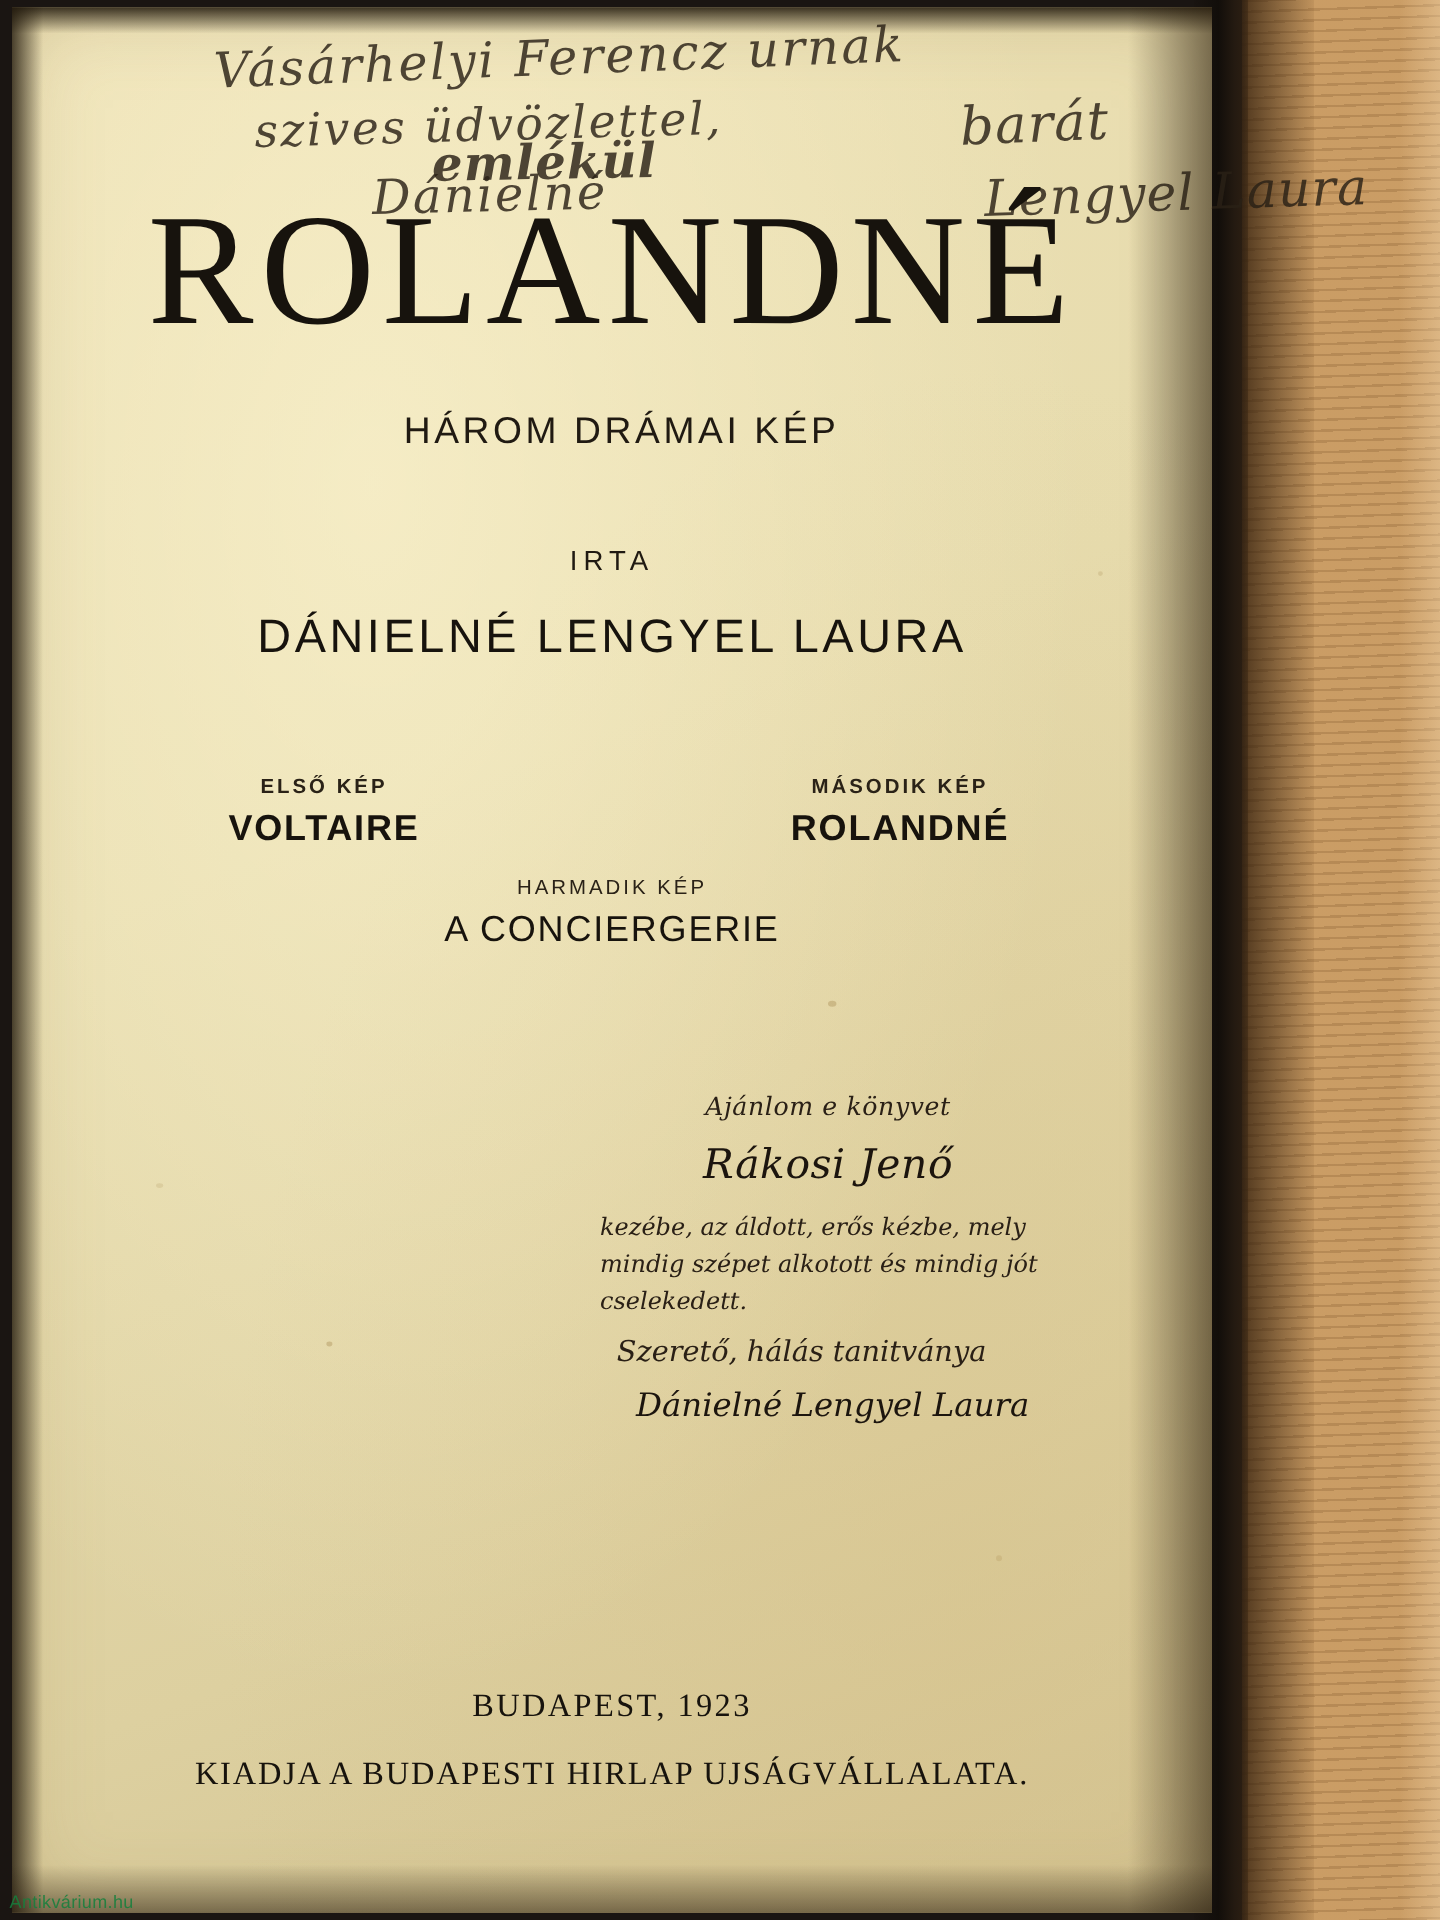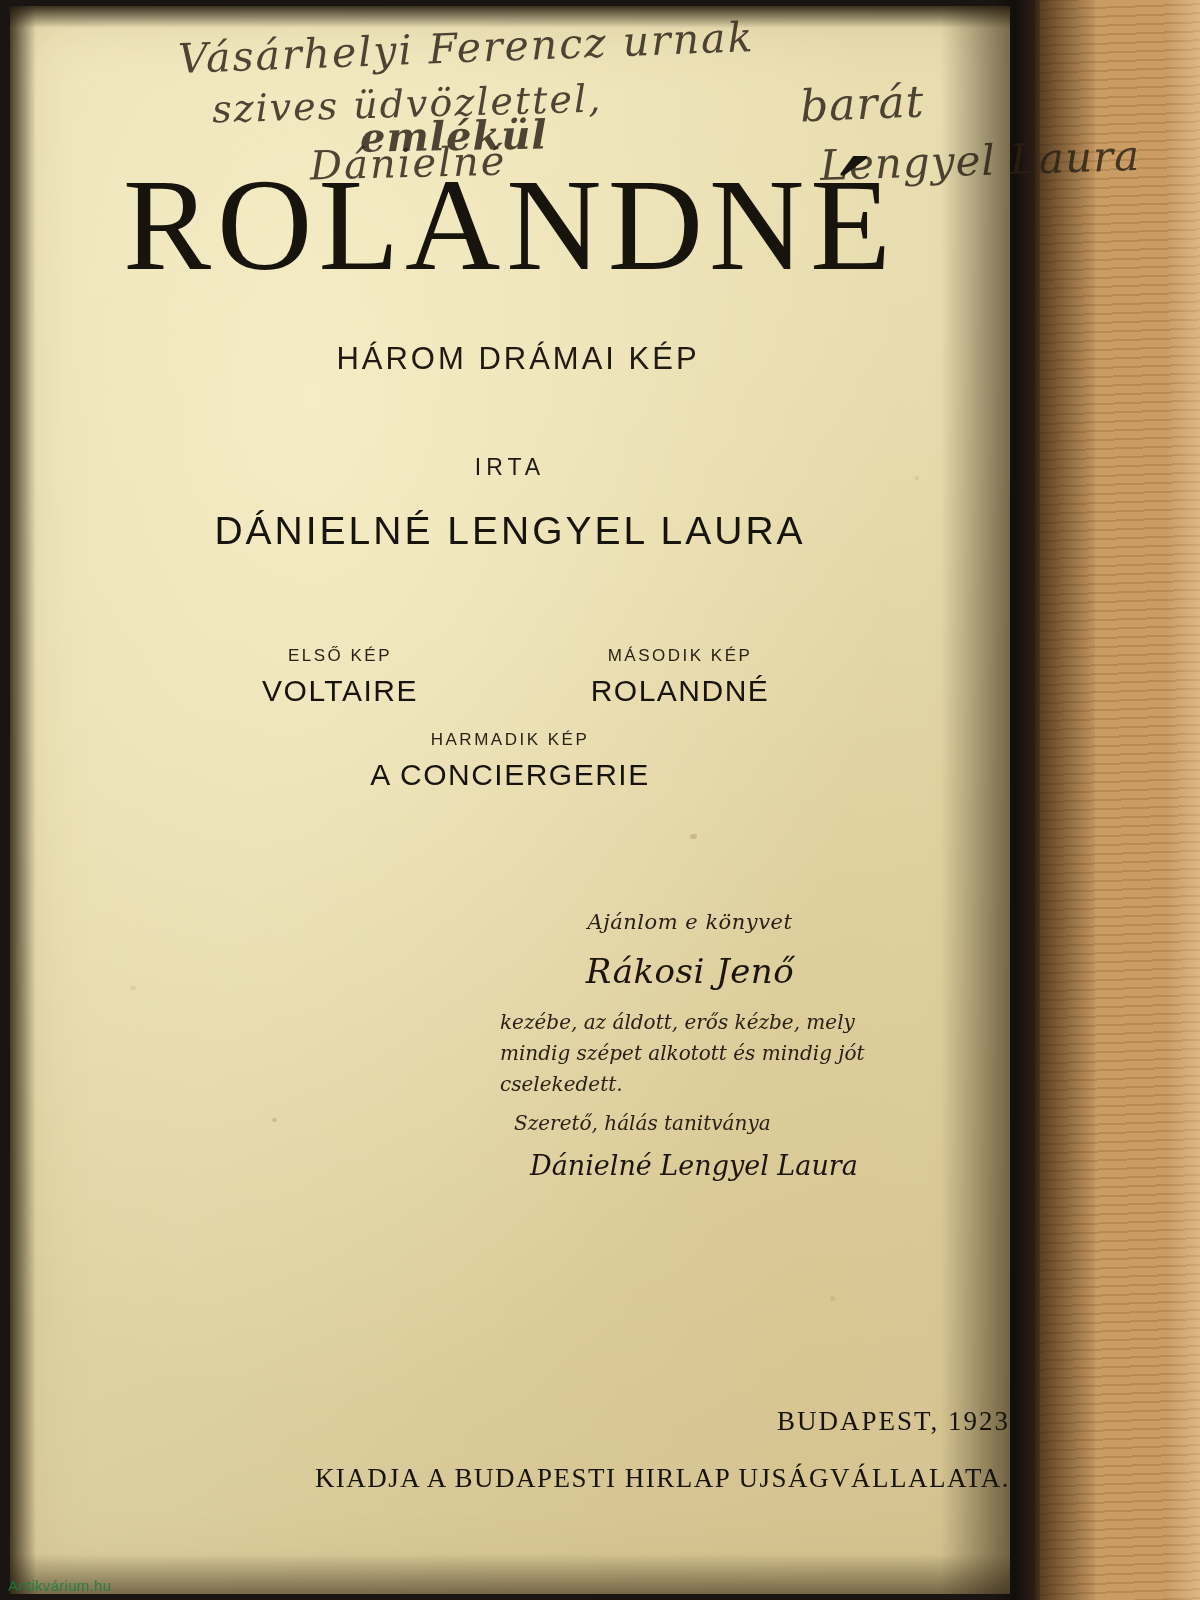--- a/index.html
+++ b/index.html
@@ -191,22 +191,23 @@
 
   
   .scenes {
     position: absolute;
     top: 640px;
     left: 90px;
     width: 820px;
   }
   .scene-row {
     display: flex;
-    justify-content: center;
+    justify-content: space-between;
     align-items: flex-start;
+    font-weight: bold;
   }
   .scene {
     text-align: center;
     width: 340px;
   }
   .scene-kicker {
     font-family: "Liberation Sans", sans-serif;
     font-size: 17px;
     letter-spacing: 2.5px;
     color: #2a2217;
@@ -246,39 +247,39 @@
     margin: 6px 0 10px 0;
     letter-spacing: .5px;
     color: #1c150e;
   }
   .ded-body {
     font-size: 20px;
     text-align: left;
   }
   .ded-sign-lead {
     margin-top: 8px;
-    font-size: 20px;
+    font-size: 24px;
     text-align: left;
     padding-left: 14px;
   }
   .ded-sign {
     margin-top: 6px;
     font-size: 27px;
     text-align: left;
     padding-left: 30px;
     color: #1c150e;
   }
 
   
   .imprint {
     position: absolute;
     top: 1400px;
     left: 0;
     width: 1000px;
-    text-align: right;
+    text-align: center;
     font-family: "Liberation Serif", serif;
     color: #17130d;
   }
   .imprint-place {
     font-size: 27px;
     letter-spacing: 2px;
   }
   .imprint-pub {
     margin-top: 26px;
     font-size: 27px;

